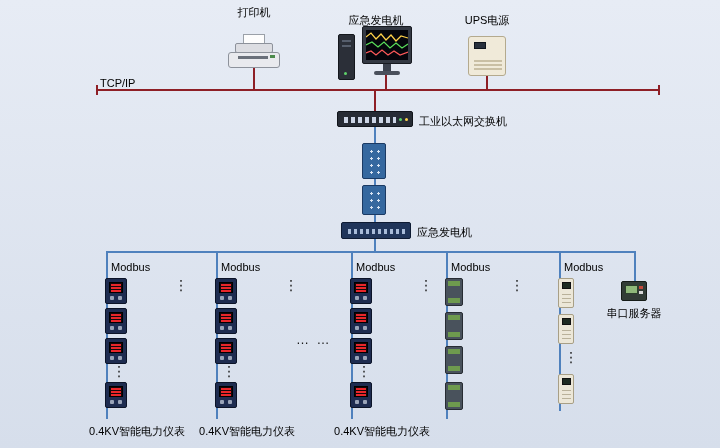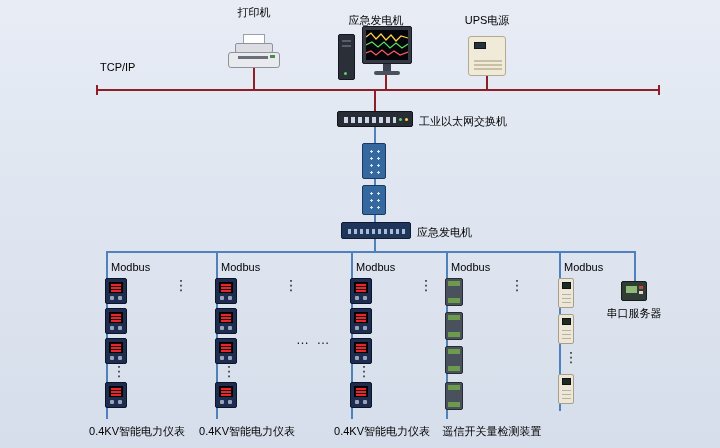--- a/index.html
+++ b/index.html
@@ -102,21 +102,21 @@
     </div>
     <div class="neck"></div>
     <div class="base"></div>
   </div>
 
   <div class="ups">
     <div class="disp"></div>
     <div class="vent"></div>
   </div>
 
-  <div class="lbl" style="left:100px;top:61px">TCP/IP</div>
+  <div class="lbl" style="left:100px;top:77px">TCP/IP</div>
   <div class="ln red" style="left:96px;top:89px;width:564px;height:2px"></div>
   <div class="ln red" style="left:96px;top:85px;width:2px;height:10px"></div>
   <div class="ln red" style="left:658px;top:85px;width:2px;height:10px"></div>
 
   <div class="ln red" style="left:253px;top:68px;width:2px;height:21px"></div>
   <div class="ln red" style="left:385px;top:75px;width:2px;height:14px"></div>
   <div class="ln red" style="left:486px;top:76px;width:2px;height:13px"></div>
 
   <div class="ln red" style="left:374px;top:91px;width:2px;height:20px"></div>
 
@@ -287,15 +287,14 @@
 
   <div class="genctrl">
     <div class="scr"></div>
     <div class="btn"></div>
   </div>
   <div class="lbl c" style="left:594px;top:306px;width:80px">串口服务器</div>
 
   <div class="lbl c" style="left:62px;top:424px;width:150px">0.4KV智能电力仪表</div>
   <div class="lbl c" style="left:172px;top:424px;width:150px">0.4KV智能电力仪表</div>
   <div class="lbl c" style="left:307px;top:424px;width:150px">0.4KV智能电力仪表</div>
-  <div class="lbl c" style="left:412px;top:424px;width:160px">遥信开关量检测装置</div>
 
 </div>
 
 </body></html>

